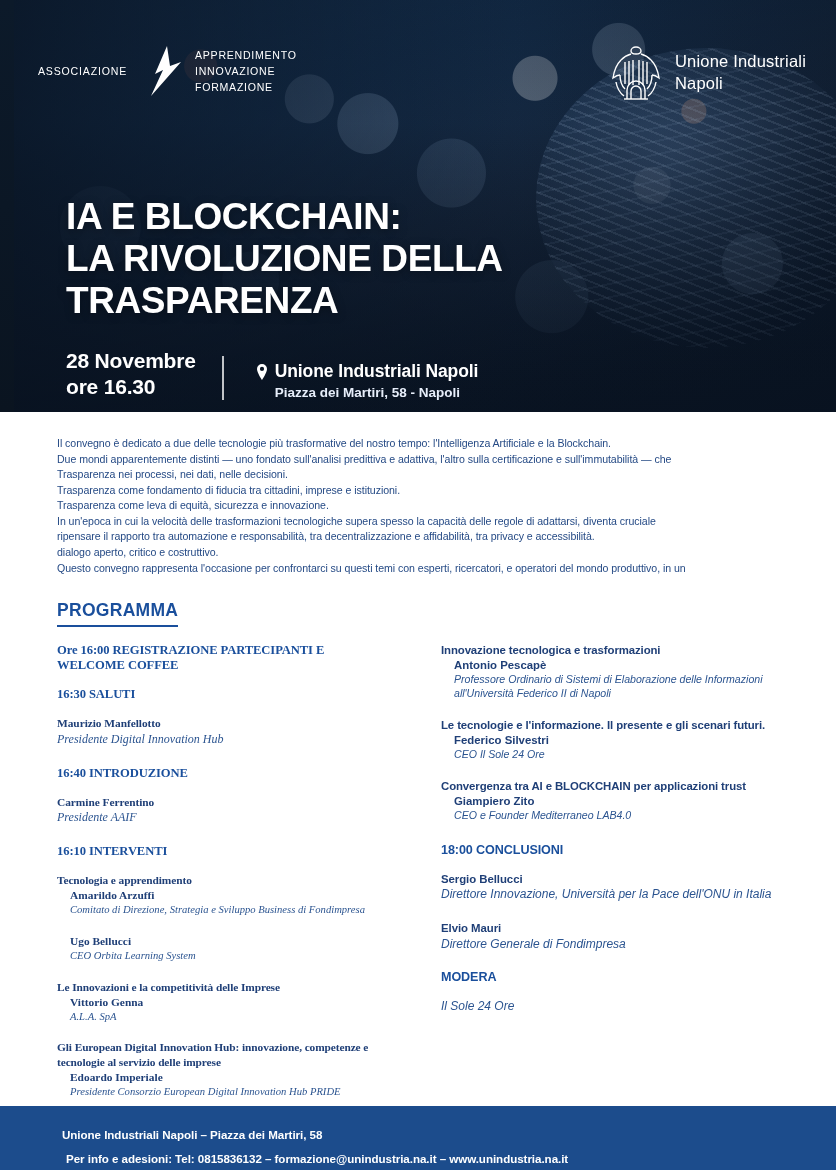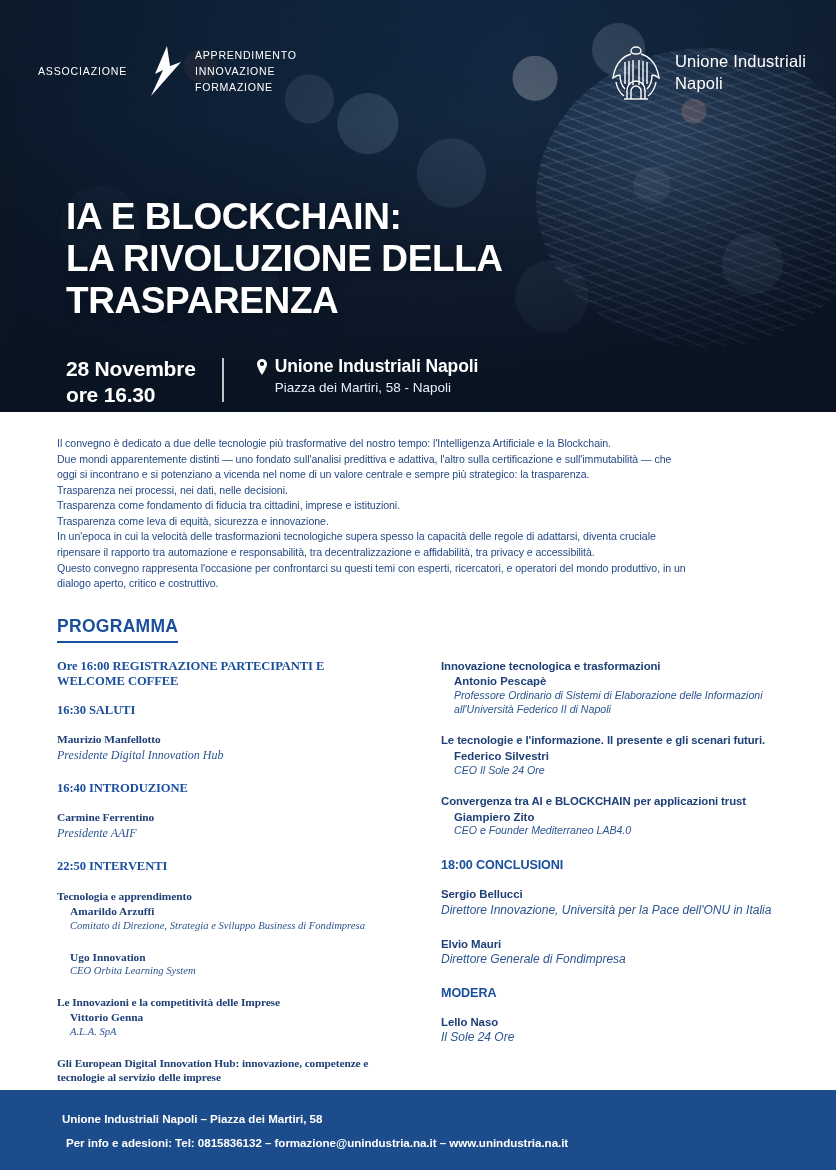--- a/index.html
+++ b/index.html
@@ -122,22 +122,22 @@
     font-weight: 800;
     letter-spacing: -0.4px;
     text-shadow: 0 2px 10px rgba(0,0,0,0.35);
   }
   .hero-title .l1 { display:block; }
   .hero-title .l2 { display:block; }
   .hero-title .l3 { display:block; }
 
   .hero-meta {
     position: absolute;
-    left: 66px; top: 356px;
-    display: flex; align-items: flex-start;
+    left: 66px; top: 348px;
+    display: flex; align-items: flex-end;
   }
   .meta-date {
     color: #fff;
     font-size: 21px;
     font-weight: 800;
     line-height: 1.24;
     letter-spacing: -0.2px;
     white-space: nowrap;
     padding-right: 26px;
   }
@@ -153,21 +153,21 @@
     font-size: 17.5px;
     font-weight: 800;
     letter-spacing: -0.1px;
     display: flex; align-items: center; gap: 7px;
     white-space: nowrap;
   }
   .pin-icon { width: 12px; height: 16px; display:block; }
   .meta-place .addr {
     color: #e7eefa;
     font-size: 13.5px;
-    font-weight: 400;
+    font-weight: 700;
     margin-top: 3px;
     padding-left: 19px;
     white-space: nowrap;
   }
 
   
   .intro {
     padding: 24px 40px 0 57px;
   }
   .intro p {
@@ -245,21 +245,21 @@
     line-height: 1.3;
     padding-left: 13px;
     margin-top: 0px;
   }
 
   
   .footer {
     position: absolute;
     left: 0; bottom: 0;
     width: 836px;
-    height: 80px;
+    height: 64px;
     background: #1c4c8c;
     color: #ffffff;
   }
   .footer .f1 {
     position: absolute;
     left: 62px; top: 22px;
     font-size: 11.6px;
     font-weight: 800;
     letter-spacing: -0.05px;
   }
@@ -342,28 +342,27 @@
           <span>Unione Industriali Napoli</span>
         </div>
         <div class="addr">Piazza dei Martiri, 58 - Napoli</div>
       </div>
     </div>
   </div>
 
   <div class="intro">
     <p>Il convegno è dedicato a due delle tecnologie più trasformative del nostro tempo: l'Intelligenza Artificiale e la Blockchain.</p>
     <p>Due mondi apparentemente distinti — uno fondato sull'analisi predittiva e adattiva, l'altro sulla certificazione e sull'immutabilità — che</p>
-    <p>oggi si incontrano e si potenziano a vicenda nel nome di un valore centrale e sempre più strategico: la trasparenza.</p>
     <p>Trasparenza nei processi, nei dati, nelle decisioni.</p>
     <p>Trasparenza come fondamento di fiducia tra cittadini, imprese e istituzioni.</p>
     <p>Trasparenza come leva di equità, sicurezza e innovazione.</p>
     <p>In un'epoca in cui la velocità delle trasformazioni tecnologiche supera spesso la capacità delle regole di adattarsi, diventa cruciale</p>
     <p>ripensare il rapporto tra automazione e responsabilità, tra decentralizzazione e affidabilità, tra privacy e accessibilità.</p>
+    <p>dialogo aperto, critico e costruttivo.</p>
     <p>Questo convegno rappresenta l'occasione per confrontarci su questi temi con esperti, ricercatori, e operatori del mondo produttivo, in un</p>
-    <p>dialogo aperto, critico e costruttivo.</p>
   </div>
 
   <div class="programma-wrap">
     <div class="programma-title">PROGRAMMA</div>
   </div>
 
   <div class="columns">
 
     <div class="col">
 
@@ -374,30 +373,30 @@
         <div class="pname">Maurizio Manfellotto</div>
         <div class="prole">Presidente Digital Innovation Hub</div>
       </div>
 
       <div class="sec-head">16:40 INTRODUZIONE</div>
       <div class="person">
         <div class="pname">Carmine Ferrentino</div>
         <div class="prole">Presidente AAIF</div>
       </div>
 
-      <div class="sec-head">22:50 INTERVENTI</div>
+      <div class="sec-head">16:10 INTERVENTI</div>
 
       <div class="talk">
         <div class="ttitle">Tecnologia e apprendimento</div>
         <div class="tspeaker">Amarildo Arzuffi</div>
         <div class="trole">Comitato di Direzione, Strategia e Sviluppo Business di Fondimpresa</div>
       </div>
 
       <div class="talk">
-        <div class="tspeaker">Ugo Innovation</div>
+        <div class="tspeaker">Ugo Bellucci</div>
         <div class="trole">CEO Orbita Learning System</div>
       </div>
 
       <div class="talk">
         <div class="ttitle">Le Innovazioni e la competitività delle Imprese</div>
         <div class="tspeaker">Vittorio Genna</div>
         <div class="trole">A.L.A. SpA</div>
       </div>
 
       <div class="talk">
@@ -436,21 +435,20 @@
       </div>
 
       <div class="person">
         <div class="pname">Elvio Mauri</div>
         <div class="prole">Direttore Generale di Fondimpresa</div>
       </div>
 
       <div class="sec-head">MODERA</div>
 
       <div class="person">
-        <div class="pname">Lello Naso</div>
         <div class="prole">Il Sole 24 Ore</div>
       </div>
 
     </div>
   </div>
 
   <div class="footer">
     <div class="f1">Unione Industriali Napoli – Piazza dei Martiri, 58</div>
     <div class="f2">Per info e adesioni: Tel: 0815836132 – formazione@unindustria.na.it – www.unindustria.na.it</div>
   </div>

